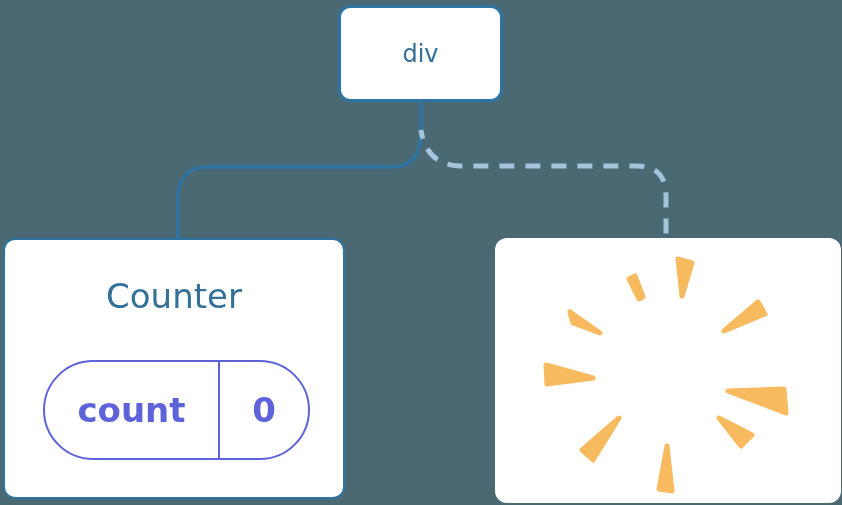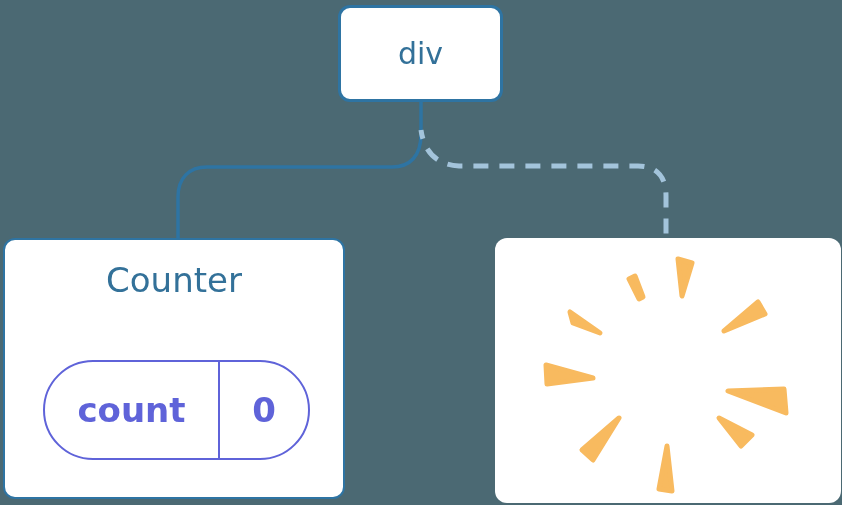--- a/index.html
+++ b/index.html
@@ -30,28 +30,28 @@
     border-radius:12px;
     box-sizing:border-box;
   }
   .root-node{
     left:338px;top:5px;width:165px;height:97px;
     border:3px solid var(--node-border);
     display:flex;align-items:center;justify-content:center;
   }
   .node-label{
     color:var(--node-text);
-    font-size:30px;line-height:1;text-align:right;
+    font-size:24px;line-height:1;text-align:right;
   }
   .counter-node{
     left:3px;top:238px;width:342px;height:261px;
     border:2.5px solid var(--node-border);
   }
   .counter-title{
-    margin-top:20px;
+    margin-top:36px;
     text-align:center;
     color:var(--node-text);
     font-size:34px;line-height:41px;
   }
   .state-pill{
     position:absolute;
     left:38px;top:120px;
     width:267px;height:100px;
     border:2.5px solid var(--state-accent);
     border-radius:50px;

